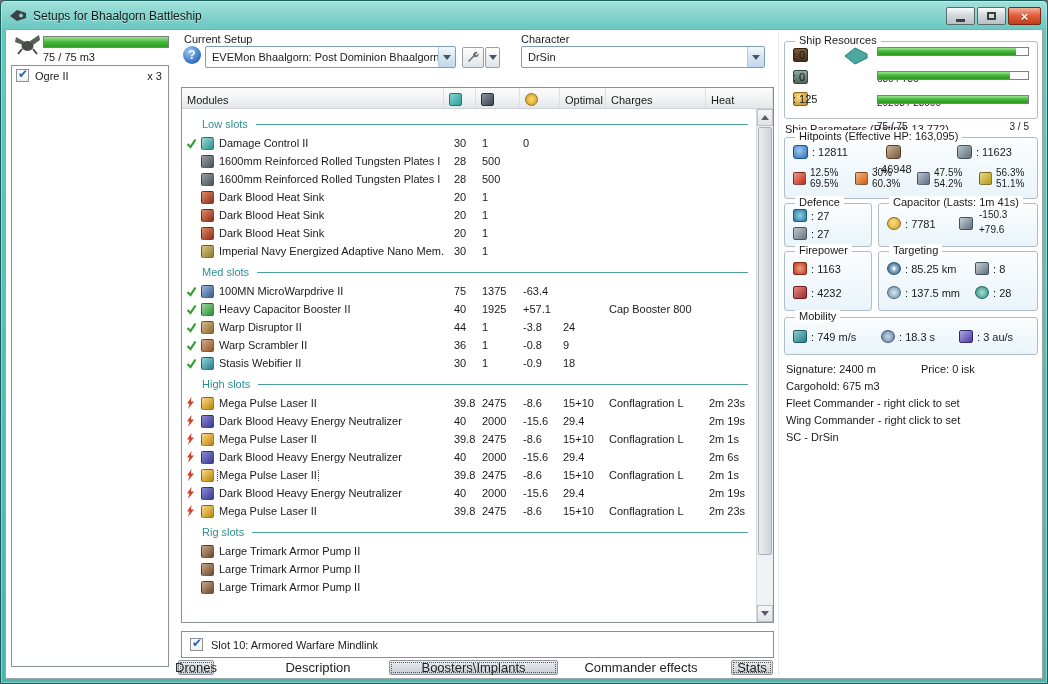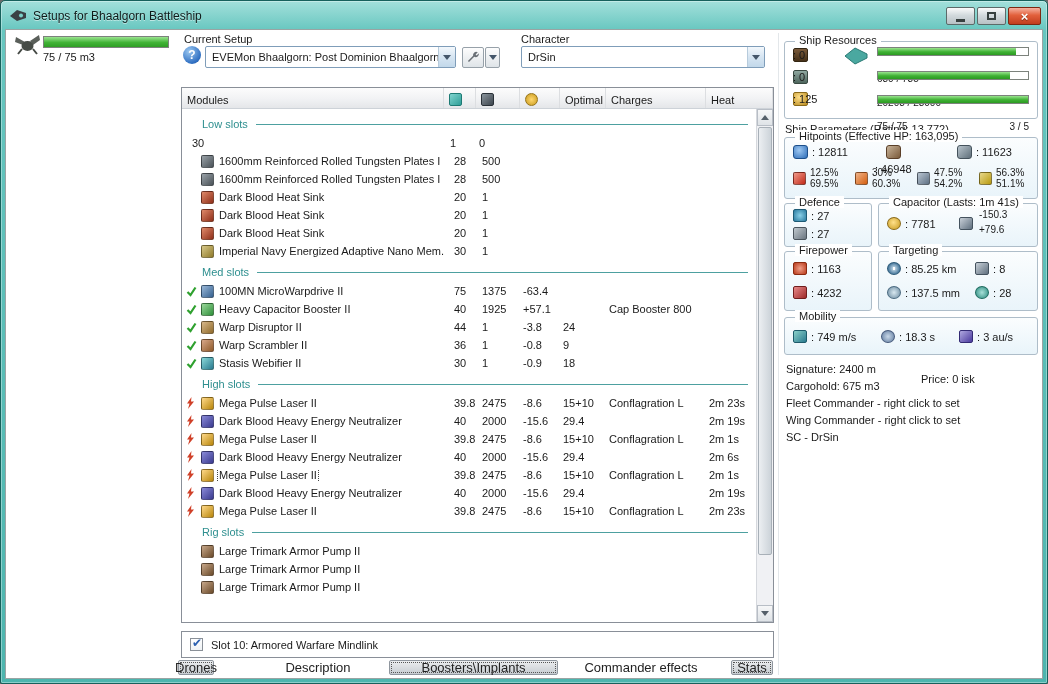--- a/index.html
+++ b/index.html
@@ -193,20 +193,27 @@
   <span class="abs" id="drone-icon"><svg width="27" height="23" viewBox="0 0 27 23">
         <path d="M2 4 L11 9 L9 12 L1 9 Z" fill="#5a5f5a"></path>
         <path d="M25 2 L16 8 L19 12 L26 7 Z" fill="#5a5f5a"></path>
         <ellipse cx="13.5" cy="13" rx="6" ry="5" fill="#474c47"></ellipse>
         <path d="M8 16 L4 21 M19 16 L23 21" stroke="#474c47" stroke-width="2"></path>
       </svg></span>
   <div class="abs" id="drone-bar">
       <div class="fill" id="drone-fill" style="width: 100%;"></div>
     </div>
   <span class="lbl" id="drone-cap">75 / 75 m3</span>
+  <div class="abs" id="drone-list">
+      <div class="list-item">
+        <span class="checkbox checked"></span>
+        <span class="li-name">Ogre II</span>
+        <span class="li-qty">x 3</span>
+      </div>
+    </div>
 
   <span class="lbl" id="lbl-setup">Current Setup</span>
   <span class="abs" id="help-btn">?</span>
   <div class="combo" id="combo-setup">
     <span class="cval">EVEMon Bhaalgorn: Post Dominion Bhaalgorn</span>
     <span class="carrow">
         <span class="tri-down"></span>
       </span>
   </div>
   <div class="abs" id="tools-btn">
@@ -242,20 +249,29 @@
       <span class="th">Optimal</span>
       <span class="th">Charges</span>
       <span class="th">Heat</span>
     </div>
     <div class="tbody" id="mod-rows">
         <div class="sec-row">
           <span class="sec-name">Low slots</span>
           <span class="sec-line"></span>
         </div>
         <div class="mod-row">
+          <span class="c name">
+            <span class="st">
+              <svg width="11" height="11" viewBox="0 0 11 11">
+                <path d="M1.5 6 L4.5 9 L9.5 1.5" stroke="#2fa12f" stroke-width="2.2" fill="none"></path>
+              </svg>
+            </span>
+            <span class="mico i-damage-control"></span>
+            <span class="nm">Damage Control II</span>
+          </span>
           <span class="c cpu">30</span>
           <span class="c pg">1</span>
           <span class="c cap">0</span>
           <span class="c optimal"></span>
           <span class="c charges"></span>
           <span class="c heat"></span>
         </div>
         <div class="mod-row">
           <span class="c name">
             <span class="st"></span>
@@ -771,19 +787,19 @@
         <span class="si align"></span>
         <span class="v">18.3 s</span>
       </span>
     <span class="stat" style="left:174px;top:12px">
         <span class="si warp"></span>
         <span class="v">3 au/s</span>
       </span>
   </div>
 
   <span class="iline" style="left:785px;top:362px">Signature: 2400 m</span>
-  <span class="iline" style="left:920px;top:372px">Price: 0 isk</span>
+  <span class="iline" style="left:920px;top:362px">Price: 0 isk</span>
   <span class="iline" style="left:785px;top:379px">Cargohold: 675 m3</span>
   <span class="iline" style="left:785px;top:396px">Fleet Commander - right click to set</span>
   <span class="iline" style="left:785px;top:413px">Wing Commander - right click to set</span>
   <span class="iline" style="left:785px;top:430px">SC - DrSin</span>
 
 </div>
 
 </body></html>

